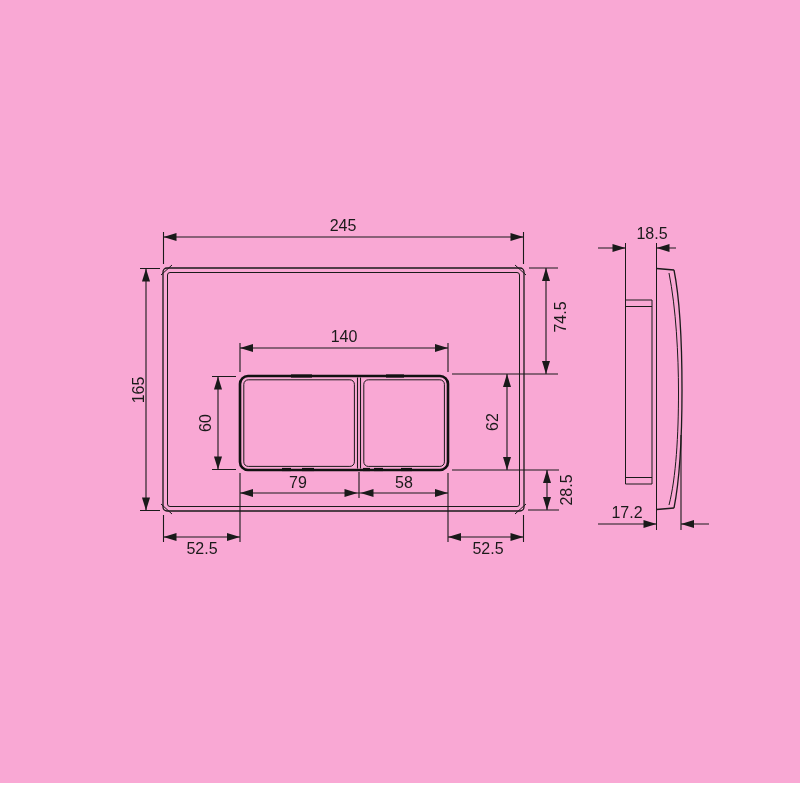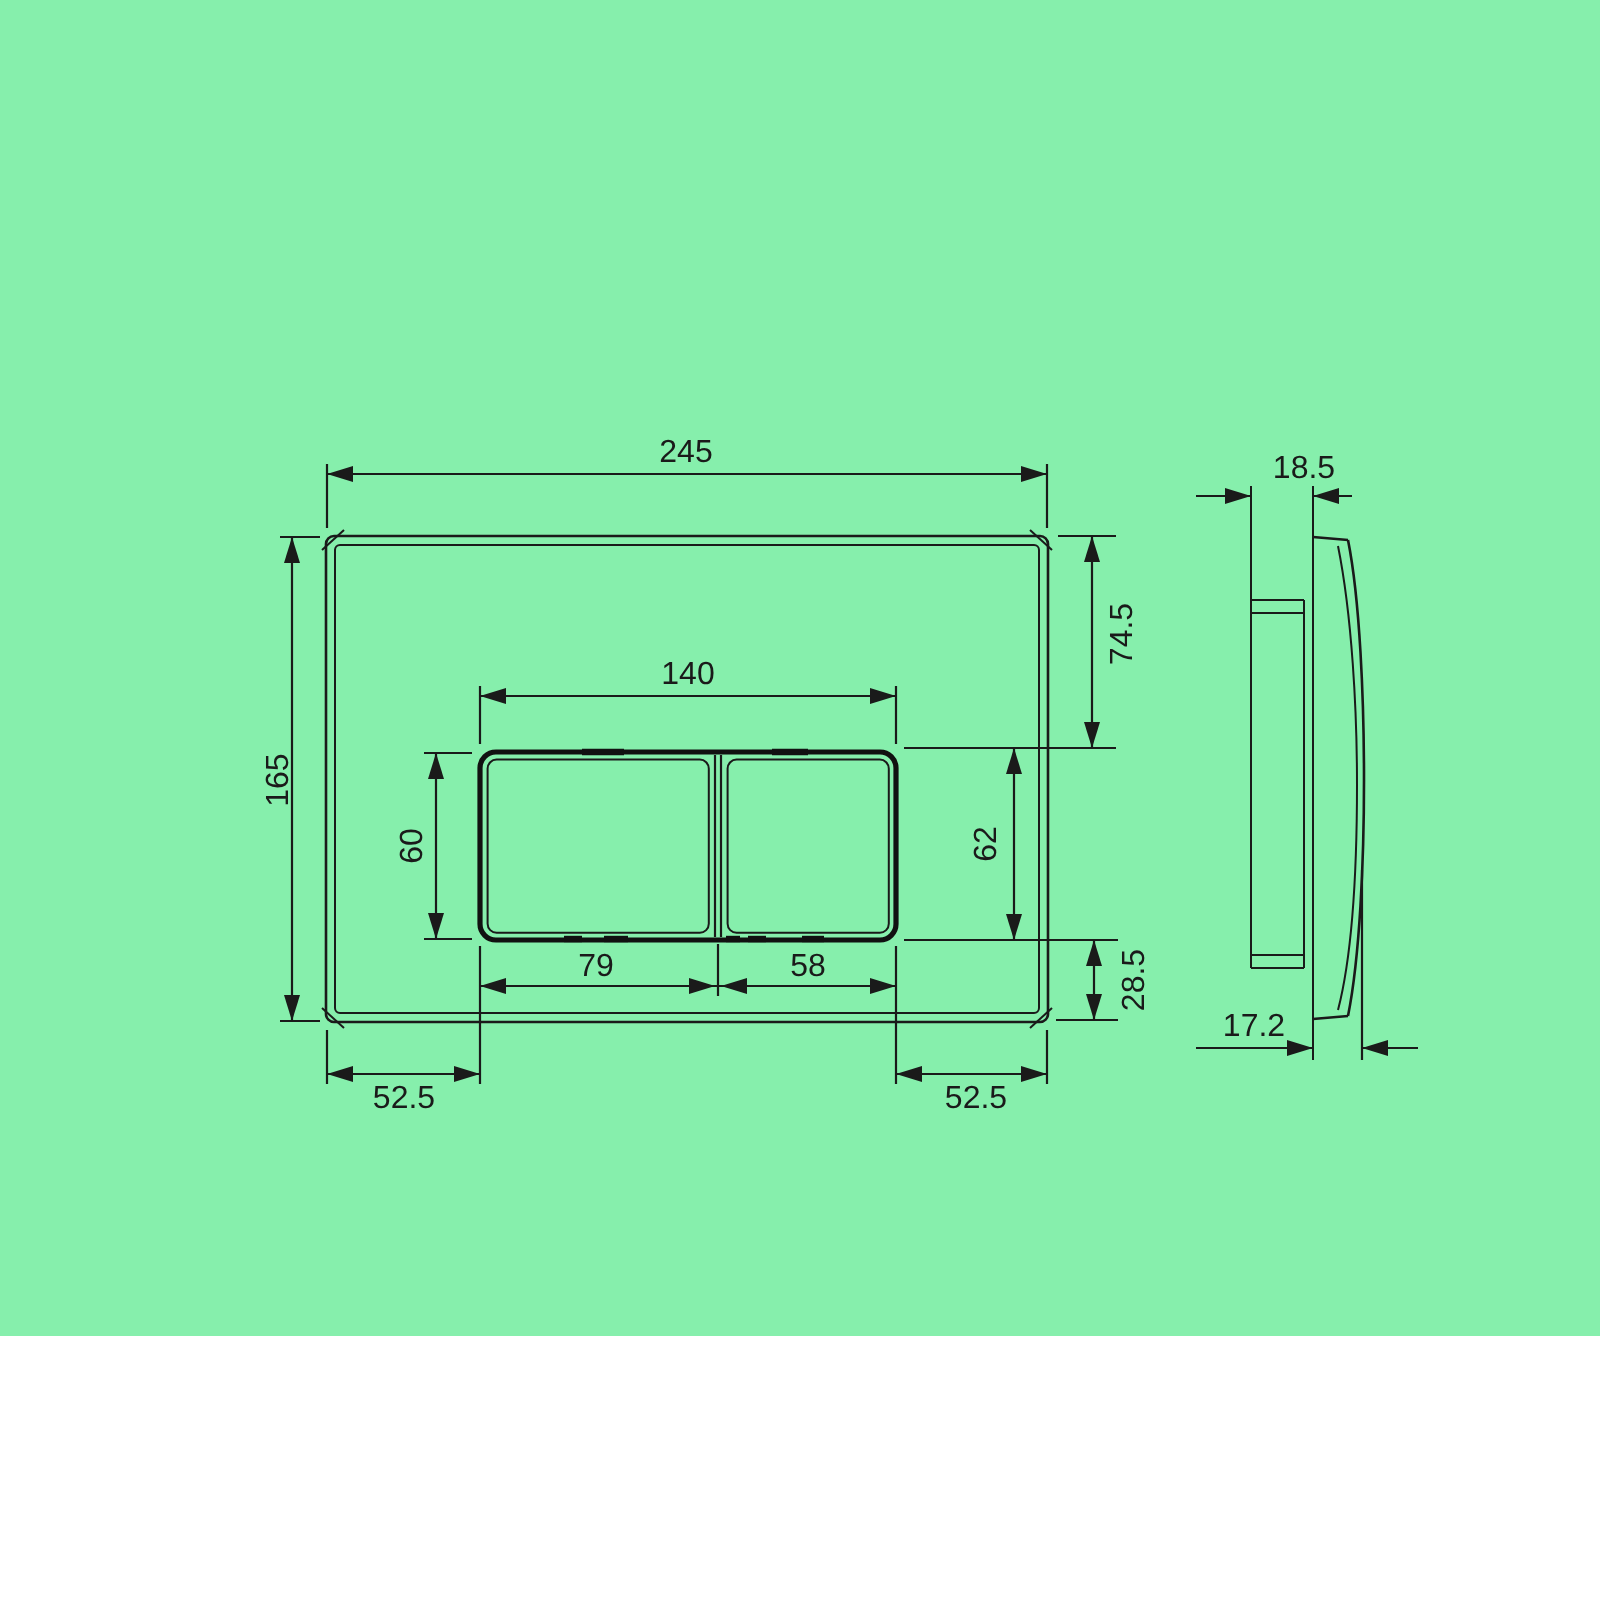--- a/index.html
+++ b/index.html
@@ -6,22 +6,22 @@
     margin: 0;
     padding: 0;
     background: #ffffff;
     width: 800px;
     height: 800px;
     font-family: "Liberation Sans", sans-serif;
   }
   .canvas {
     position: relative;
     width: 800px;
-    height: 668px;
-    background: #86efac;
+    height: 783px;
+    background: #f9a8d4;
     overflow: hidden;
   }
   svg { display: block; }
   text {
     font-family: "Liberation Sans", sans-serif;
     font-size: 16px;
     fill: #1a1a1a;
   }
   .thin   { stroke: #1a1a1a; stroke-width: 1;   fill: none; }
   .line   { stroke: #1a1a1a; stroke-width: 1.3; fill: none; }

